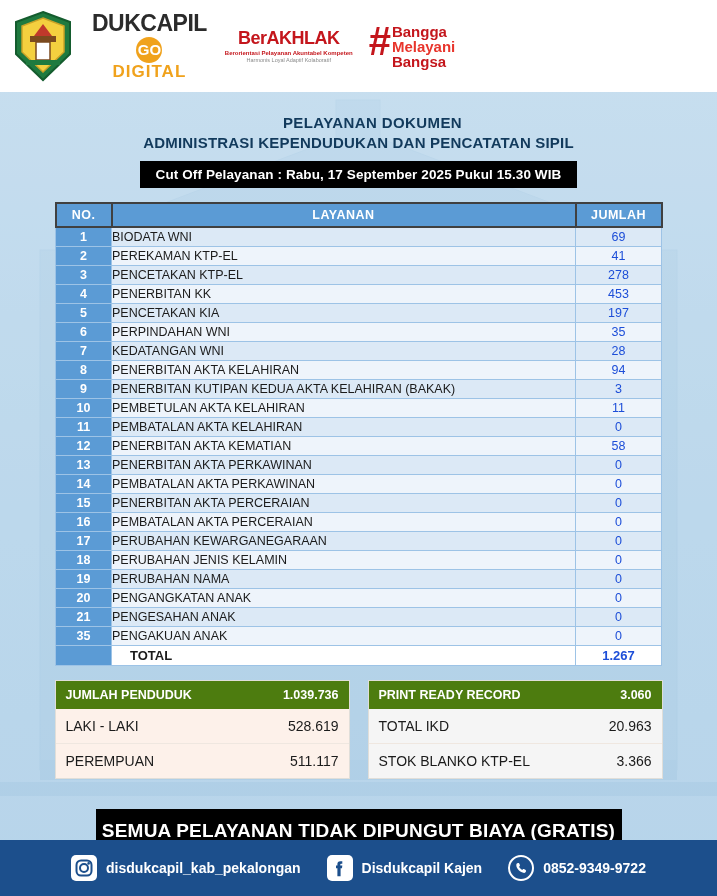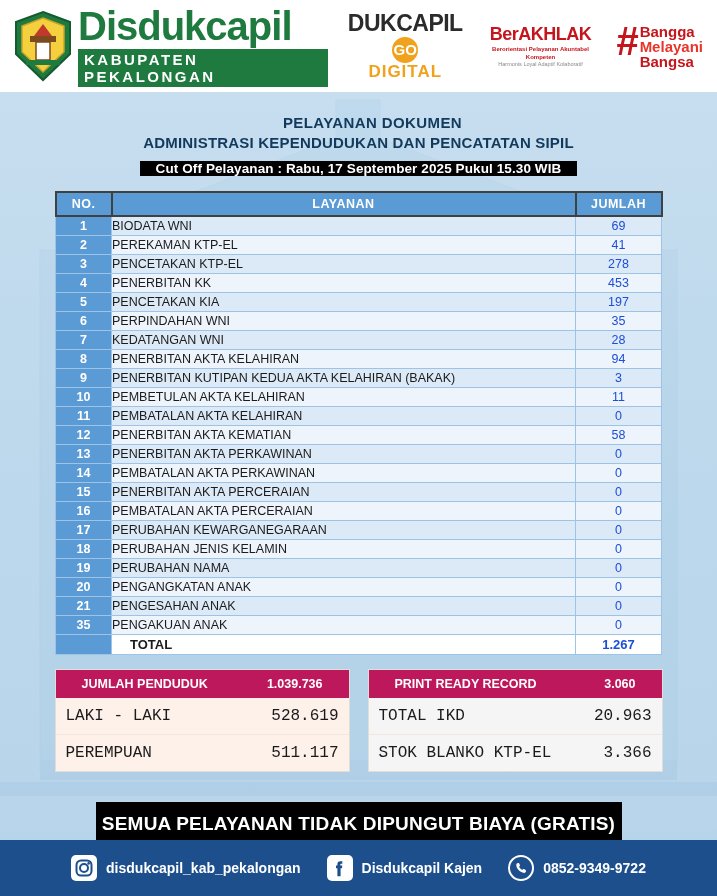--- a/index.html
+++ b/index.html
@@ -54,21 +54,21 @@
   .bangga { margin-left: 16px; display: flex; align-items: flex-start; }
   .bangga-hash { font-size: 40px; font-weight: bold; color: #c4161c; line-height: 34px; }
   .bangga-txt { color: #c4161c; font-weight: bold; font-size: 15px; line-height: 15px; margin-left: 1px; }
   .bangga-txt div:nth-child(2) { color: #e8352c; }
   
   .title-wrap { position: relative; z-index: 2; text-align: center; margin-top: 22px; }
   .title-1 { font-size: 15px; font-weight: bold; color: #123a5c; letter-spacing: 0.4px; padding-left: 28px; }
   .title-2 { font-size: 15px; font-weight: bold; color: #123a5c; letter-spacing: 0.2px; margin-top: 3px; }
   .cutoff {
     display: inline-block; margin-top: 10px; background: #000; color: #fff;
-    font-size: 13.5px; font-weight: bold; padding: 0 16px; letter-spacing: 0.1px;
+    font-size: 13.5px; font-weight: bold; padding: 6px 16px; letter-spacing: 0.1px;
   }
   
   .tbl-wrap { position: relative; z-index: 2; width: 608px; margin: 14px auto 0; }
   table.main { width: 100%; border-collapse: collapse; font-size: 12.5px; }
   table.main th {
     background: #5b9bd5; color: #fff; font-weight: bold; font-size: 12.5px;
     border: 2px solid #404040; padding: 4px 0; letter-spacing: 0.5px;
   }
   table.main td {
     border: 1px solid #9dc3e6; padding: 2px 0; height: 19px;
@@ -78,26 +78,26 @@
   td.num { width: 86px; text-align: center; color: #1d4ed8; }
   tr.even td.lay, tr.even td.num { background: #dce9f6; }
   tr.odd  td.lay, tr.odd  td.num { background: #eef4fb; }
   tr.total td { background: #ffffff; font-weight: bold; font-size: 13px; }
   tr.total td.no { background: #5b9bd5; }
   tr.total td.lay { padding-left: 18px; }
   
   .cards { position: relative; z-index: 2; width: 608px; margin: 14px auto 0; display: flex; gap: 18px; }
   .card { flex: 1; border: 1px solid #e0ded9; background: #fff; }
   .card-head {
-    background: #be185d; color: #fff; font-weight: bold; font-size: 12.5px;
-    display: flex; justify-content: space-between; padding: 7px 26px;
+    background: #4d7c0f; color: #fff; font-weight: bold; font-size: 12.5px;
+    display: flex; justify-content: space-between; padding: 7px 10px;
   }
   .card-row {
     display: flex; justify-content: space-between; padding: 9px 10px;
-    font-size: 16px; color: #1b1b1b; border-bottom: 1px solid #efe7e0; font-family: Liberation Mono, monospace;
+    font-size: 14px; color: #1b1b1b; border-bottom: 1px solid #efe7e0;
   }
   .card-row:last-child { border-bottom: none; }
   .card.pink .card-row { background: #fdf1ea; }
   .card.grey .card-row { background: #f5f5f5; }
   
   .gratis {
     position: relative; z-index: 2; width: 526px; margin: 30px auto 0;
     background: #000; color: #fff; text-align: center;
     font-size: 19px; font-weight: bold; padding: 11px 0; letter-spacing: 0.2px;
   }
@@ -135,24 +135,20 @@
 
 <div class="header">
   <svg class="logo-kab" viewBox="0 0 58 72">
     <polygon points="29,2 56,12 56,44 29,70 2,44 2,12" fill="#1f7a3f" stroke="#145c2e" stroke-width="2"></polygon>
     <polygon points="29,8 50,16 50,42 29,62 8,42 8,16" fill="#f4d03f" stroke="#c9a227" stroke-width="1.5"></polygon>
     <rect x="16" y="26" width="26" height="6" fill="#7b4a1e"></rect>
     <rect x="22" y="32" width="14" height="18" fill="#ffffff" stroke="#7b4a1e" stroke-width="1.5"></rect>
     <polygon points="29,14 38,26 20,26" fill="#c0392b"></polygon>
     <rect x="12" y="50" width="34" height="5" fill="#1f7a3f"></rect>
   </svg>
-  <div class="brand">
-    <div class="brand-title">Disdukcapil</div>
-    <div class="brand-sub">KABUPATEN PEKALONGAN</div>
-  </div>
   <div class="hdr-mark">
     <div class="dukcapil-go">
       <div class="dg-1">DUKCAPIL</div>
       <div class="dg-2">GO</div>
       <div class="dg-3">DIGITAL</div>
     </div>
   </div>
   <div class="berakhlak">
     <div class="ba-1">
       <span>Ber</span><span>AKHLAK</span>

